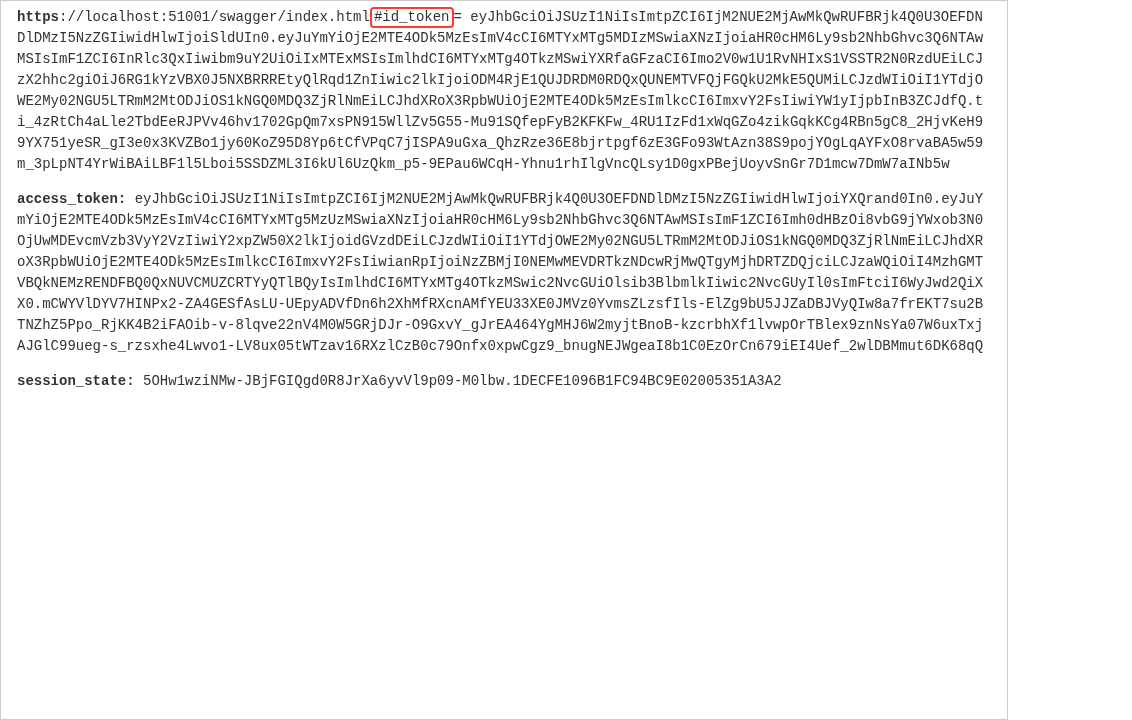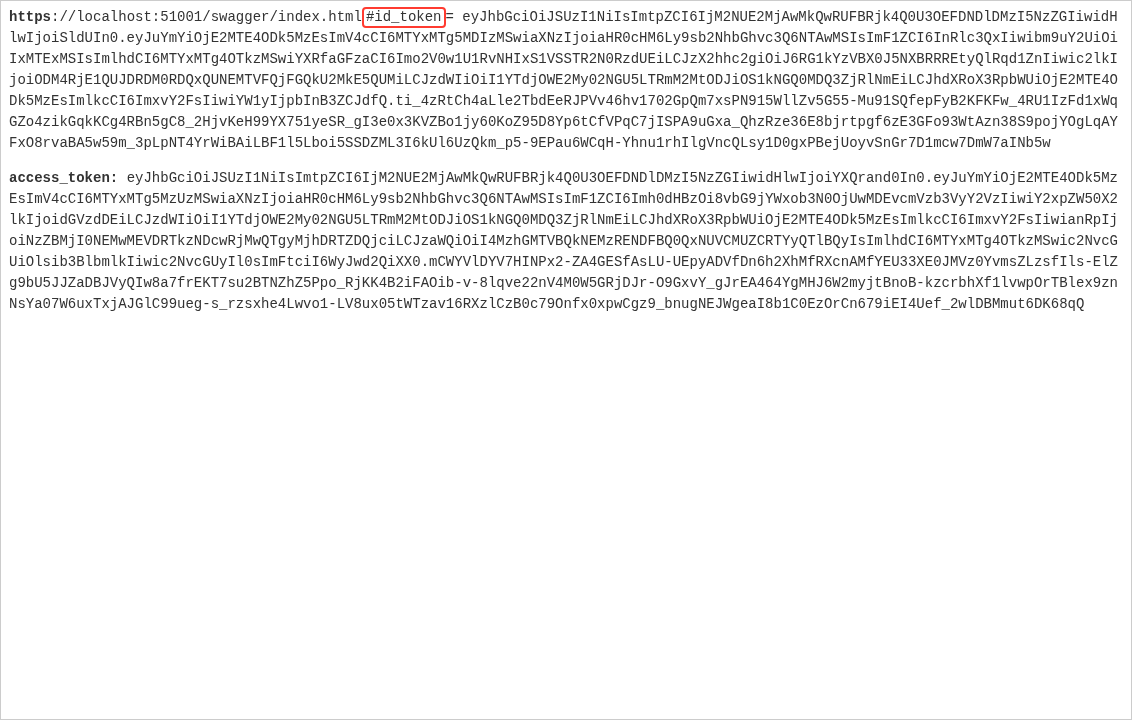--- a/index.html
+++ b/index.html
@@ -6,24 +6,24 @@
   body {
     margin: 0;
     padding: 0;
     background: #fff;
     font-family: Consolas, "Courier New", monospace;
     font-size: 14px;
     line-height: 1.5;
     color: #333;
   }
   .container {
-    width: 1132px;
+    width: 1008px;
     height: 720px;
     border: 1px solid #ccc;
-    padding: 6px 8px;
+    padding: 6px 16px;
     overflow: hidden;
     position: relative;
   }
   .block {
     word-wrap: break-word;
     word-break: break-all;
     margin-bottom: 14px;
   }
   .label {
     font-weight: bold;
@@ -55,14 +55,18 @@
 
   <div class="block">
     <span class="label">access_token:</span>
     <span>eyJhbGciOiJSUzI1NiIsImtpZCI6IjM2NUE2MjAwMkQwRUFBRjk4Q0U3OEFDNDlDMzI5NzZGIiwidHlwIjoiYXQrand0In0.eyJuYmYiOjE2MTE4ODk5MzEsImV4cCI6MTYxMTg5MzUzMSwiaXNzIjoiaHR0cHM6Ly9sb2NhbGhvc3Q6NTAwMSIsImF1ZCI6Imh0dHBzOi8vbG9jYWxob3N0OjUwMDEvcmVzb3VyY2VzIiwiY2xpZW50X2lkIjoidGVzdDEiLCJzdWIiOiI1YTdjOWE2My02NGU5LTRmM2MtODJiOS1kNGQ0MDQ3ZjRlNmEiLCJhdXRoX3RpbWUiOjE2MTE4ODk5MzEsImlkcCI6ImxvY2FsIiwianRpIjoiNzZBMjI0NEMwMEVDRTkzNDcwRjMwQTgyMjhDRTZDQjciLCJzaWQiOiI4MzhGMTVBQkNEMzRENDFBQ0QxNUVCMUZCRTYyQTlBQyIsImlhdCI6MTYxMTg4OTkzMSwic2NvcGUiOlsib3BlbmlkIiwic2NvcGUyIl0sImFtciI6WyJwd2QiXX0.mCWYVlDYV7HINPx2-ZA4GESfAsLU-UEpyADVfDn6h2XhMfRXcnAMfYEU33XE0JMVz0YvmsZLzsfIls-ElZg9bU5JJZaDBJVyQIw8a7frEKT7su2BTNZhZ5Ppo_RjKK4B2iFAOib-v-8lqve22nV4M0W5GRjDJr-O9GxvY_gJrEA464YgMHJ6W2myjtBnoB-kzcrbhXf1lvwpOrTBlex9znNsYa07W6uxTxjAJGlC99ueg-s_rzsxhe4Lwvo1-LV8ux05tWTzav16RXzlCzB0c79Onfx0xpwCgz9_bnugNEJWgeaI8b1C0EzOrCn679iEI4Uef_2wlDBMmut6DK68qQ</span>
   </div>
 
 
 
 
 
+  <div class="field-row">
+    <span class="label">session_state:</span>
+    <span>5OHw1wziNMw-JBjFGIQgd0R8JrXa6yvVl9p09-M0lbw.1DECFE1096B1FC94BC9E02005351A3A2</span>
+  </div>
 
 </div>
 
 </body></html>

